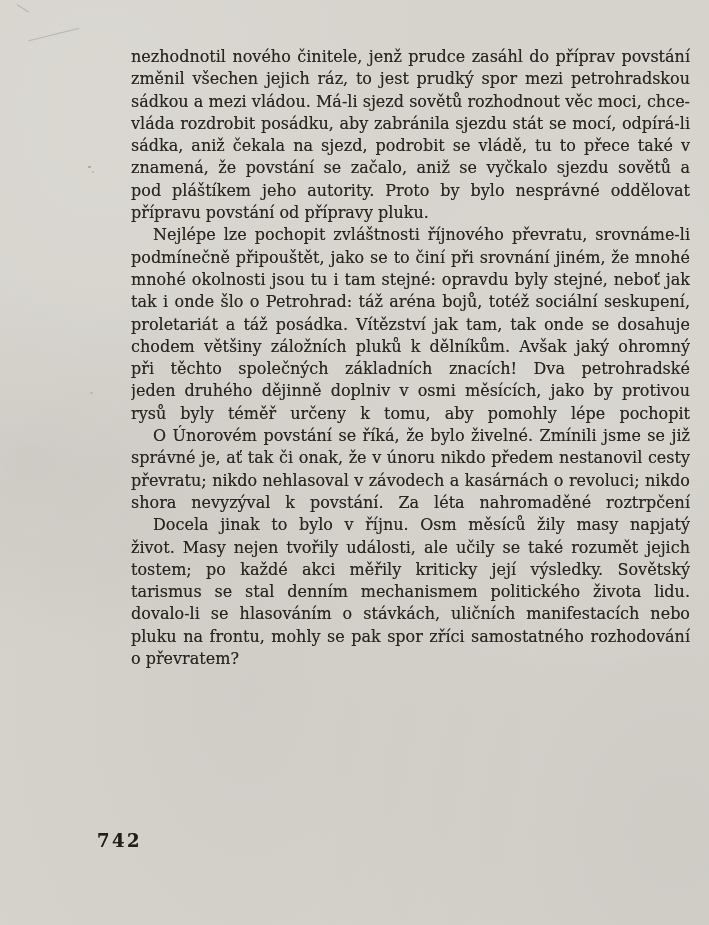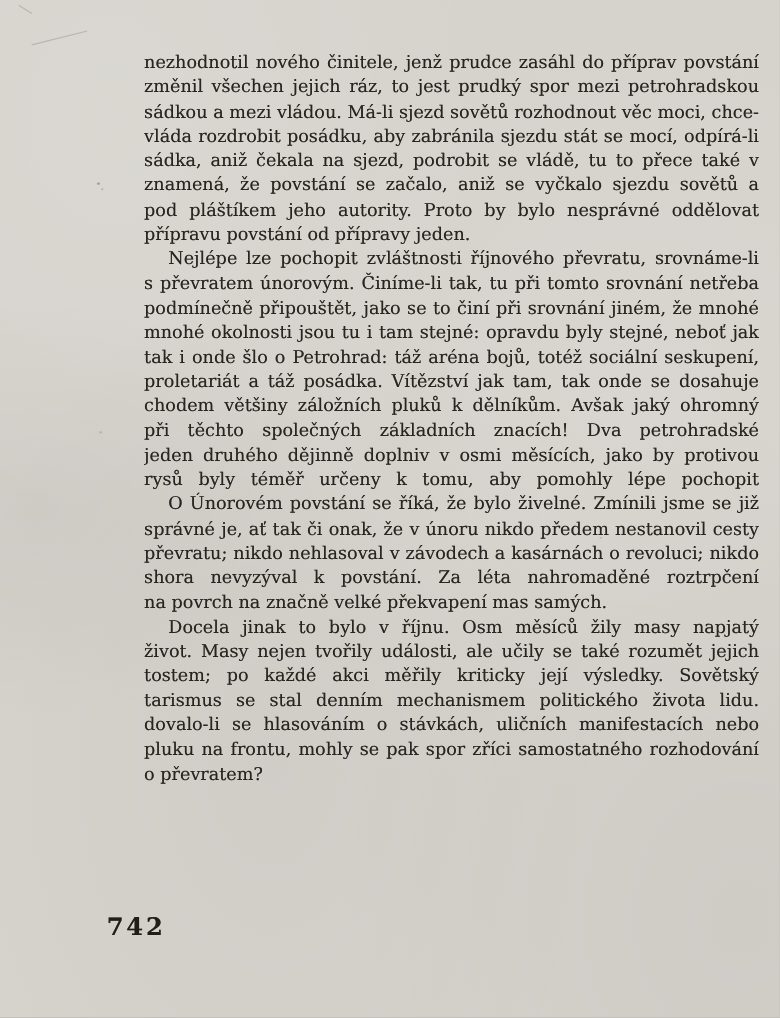--- a/index.html
+++ b/index.html
@@ -58,21 +58,21 @@
     overflow: hidden;
   }
   .line.last { text-align-last: left; }
   .line.indent { text-indent: 22px; }
 
   .page-number {
     position: absolute;
     left: 97px;
     top: 830px;
     font-weight: 700;
-    font-size: 22px;
+    font-size: 18px;
     letter-spacing: 2.5px;
     color: #211e1a;
     text-shadow: 0 0 0.4px rgba(33,30,26,0.6);
   }
 </style>
 </head>
 <body>
 
 <div class="page">
   <span class="scratch c1"></span>
@@ -84,40 +84,38 @@
 
   <div class="text-block" id="text-block">
       <div class="para">
         <div class="line">nezhodnotil nového činitele, jenž prudce zasáhl do příprav povstání a</div>
         <div class="line">změnil všechen jejich ráz, to jest prudký spor mezi petrohradskou po-</div>
         <div class="line">sádkou a mezi vládou. Má-li sjezd sovětů rozhodnout věc moci, chce-li</div>
         <div class="line">vláda rozdrobit posádku, aby zabránila sjezdu stát se mocí, odpírá-li po-</div>
         <div class="line">sádka, aniž čekala na sjezd, podrobit se vládě, tu to přece také v podstatě</div>
         <div class="line">znamená, že povstání se začalo, aniž se vyčkalo sjezdu sovětů a třebas</div>
         <div class="line">pod pláštíkem jeho autority. Proto by bylo nesprávné oddělovat politicky</div>
-        <div class="line last">přípravu povstání od přípravy jeden.</div>
+        <div class="line last">přípravu povstání od přípravy pluku.</div>
       </div>
       <div class="para">
         <div class="line indent">Nejlépe lze pochopit zvláštnosti říjnového převratu, srovnáme-li jej</div>
-        <div class="line">s převratem únorovým. Činíme-li tak, tu při tomto srovnání netřeba</div>
         <div class="line">podmínečně připouštět, jako se to činí při srovnání jiném, že mnohé a</div>
         <div class="line">mnohé okolnosti jsou tu i tam stejné: opravdu byly stejné, neboť jak tam,</div>
         <div class="line">tak i onde šlo o Petrohrad: táž aréna bojů, totéž sociální seskupení, týž</div>
         <div class="line">proletariát a táž posádka. Vítězství jak tam, tak onde se dosahuje pře-</div>
         <div class="line">chodem většiny záložních pluků k dělníkům. Avšak jaký ohromný rozdíl</div>
         <div class="line">při těchto společných základních znacích! Dva petrohradské převraty,</div>
         <div class="line">jeden druhého dějinně doplniv v osmi měsících, jako by protivou svých</div>
         <div class="line">rysů byly téměř určeny k tomu, aby pomohly lépe pochopit organičnost</div>
       </div>
       <div class="para">
         <div class="line indent">O Únorovém povstání se říká, že bylo živelné. Zmínili jsme se již na</div>
         <div class="line">správné je, ať tak či onak, že v únoru nikdo předem nestanovil cesty</div>
         <div class="line">převratu; nikdo nehlasoval v závodech a kasárnách o revoluci; nikdo</div>
         <div class="line">shora nevyzýval k povstání. Za léta nahromaděné roztrpčení prorvalo se</div>
-        <div class="line last">na povrch na značně velké překvapení mas samých.</div>
       </div>
       <div class="para">
         <div class="line indent">Docela jinak to bylo v říjnu. Osm měsíců žily masy napjatý politický</div>
         <div class="line">život. Masy nejen tvořily události, ale učily se také rozumět jejich spoji-</div>
         <div class="line">tostem; po každé akci měřily kriticky její výsledky. Sovětský parlamen-</div>
         <div class="line">tarismus se stal denním mechanismem politického života lidu. Rozho-</div>
         <div class="line">dovalo-li se hlasováním o stávkách, uličních manifestacích nebo odvedení</div>
         <div class="line">pluku na frontu, mohly se pak spor zříci samostatného rozhodování</div>
         <div class="line last">o převratem?</div>
       </div>

